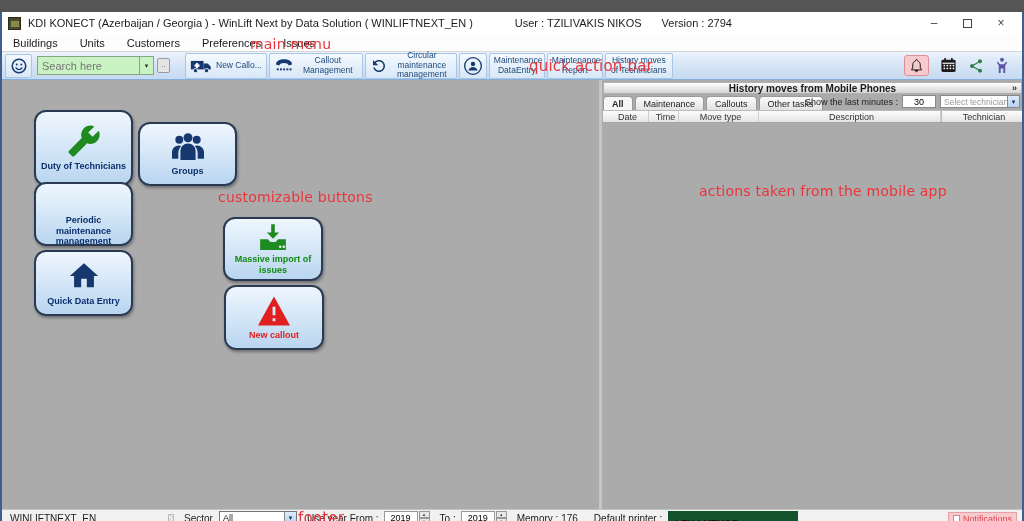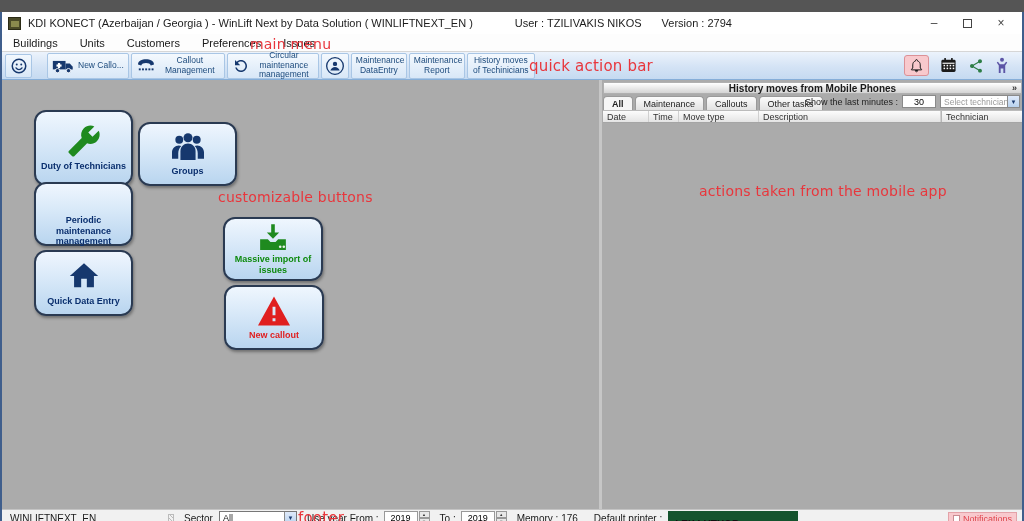--- a/index.html
+++ b/index.html
@@ -82,21 +82,21 @@
   .tab.active { background:#f6f6f6; font-weight:bold; }
   .tabs-controls { position:absolute; right:2px; top:0; display:flex; align-items:center; gap:4px; font-size:9px; color:#222; }
   .minutes-input { width:34px; height:13px; border:1px solid #8a8a8a; background:#fff; font-size:9px;
                    text-align:center; font-family:"Liberation Sans",sans-serif; }
   .tech-combo { width:80px; height:13px; background:#fff; border:1px solid #8a8a8a; display:flex; align-items:center; }
   .tech-combo .ph { flex:1; color:#9a9a9a; font-size:8.5px; padding-left:3px; white-space:nowrap; overflow:hidden; }
   .combo-btn { width:12px; height:100%; background:linear-gradient(#dfeafa,#b9d2ee); border-left:1px solid #8a8a8a;
                font-size:6px; color:#1a3a6e; display:flex; align-items:center; justify-content:center; }
   .colheader { height:13px; display:flex; background:linear-gradient(#fcfcfc,#e4e4e4);
                border-top:1px solid #bbb; border-bottom:1px solid #a5a5a5; font-size:9px; color:#333; }
-  .col { padding:0 0 0 4px; line-height:12px; border-right:1px solid #d0d0d0; }
+  .col { padding:0 0 0 4px; line-height:12px; border-right:1px solid #d0d0d0;text-align:center; }
   .col-date{ width:46px; } .col-time{ width:30px; } .col-move{ width:80px; } .col-desc{ width:182px; }
   .col-tech{ flex:1; border-right:none; border-left:1px solid #b5b5b5; }
 
   
   .anno { position:absolute; color:#e8363c; font-size:14px; font-weight:500;
           font-family:"DejaVu Sans",sans-serif; white-space:nowrap; letter-spacing:.2px; }
   .anno-mainmenu { left:248px; top:2px; }
   .anno-quick { left:527px; top:5px; font-size:15px; }
   .anno-custom { left:216px; top:109px; }
   .anno-mobile { left:697px; top:103px; }
@@ -158,20 +158,25 @@
 
   <div class="toolbar">
     <div class="tb-smiley">
       <svg width="18" height="18" viewBox="0 0 24 24">
         <circle cx="12" cy="12" r="9" fill="none" stroke="#16386e" stroke-width="2"></circle>
         <circle cx="9" cy="10" r="1.3" fill="#16386e"></circle>
         <circle cx="15" cy="10" r="1.3" fill="#16386e"></circle>
         <path d="M8 14.5c1 1.5 2.5 2.3 4 2.3s3-.8 4-2.3" fill="none" stroke="#16386e" stroke-width="1.8" stroke-linecap="round"></path>
       </svg>
     </div>
+    <div class="search-wrap">
+      <input class="search-input" type="text" placeholder="Search here" style="">
+      <div class="search-arrow">▾</div>
+      <div class="search-dots">..</div>
+    </div>
 
     <button class="tbtn tb-first">
       <svg width="22" height="16" viewBox="0 0 26 18">
         <path d="M1 3h15v10H1z" fill="#16386e"></path>
         <path d="M16 6h5l3.5 4v3H16z" fill="#16386e"></path>
         <rect x="7" y="5.5" width="2.6" height="6" fill="#fff"></rect>
         <rect x="5.3" y="7.2" width="6" height="2.6" fill="#fff"></rect>
         <circle cx="6.5" cy="14.5" r="2.6" fill="#16386e" stroke="#fff" stroke-width="1"></circle>
         <circle cx="19.5" cy="14.5" r="2.6" fill="#16386e" stroke="#fff" stroke-width="1"></circle>
       </svg>

